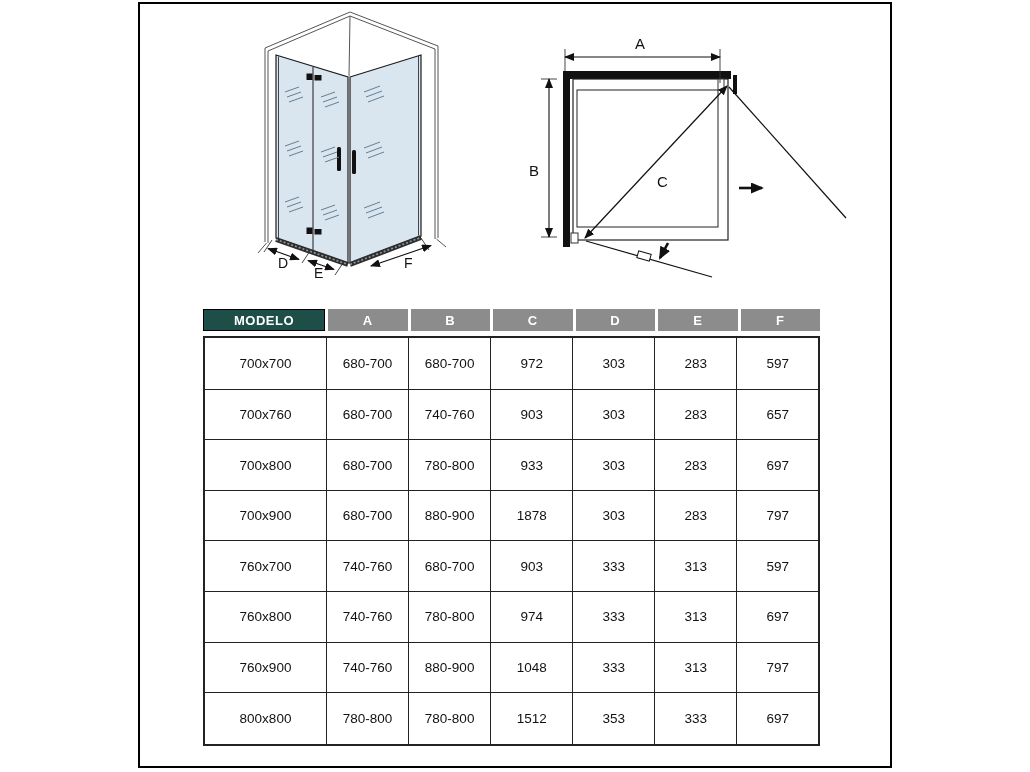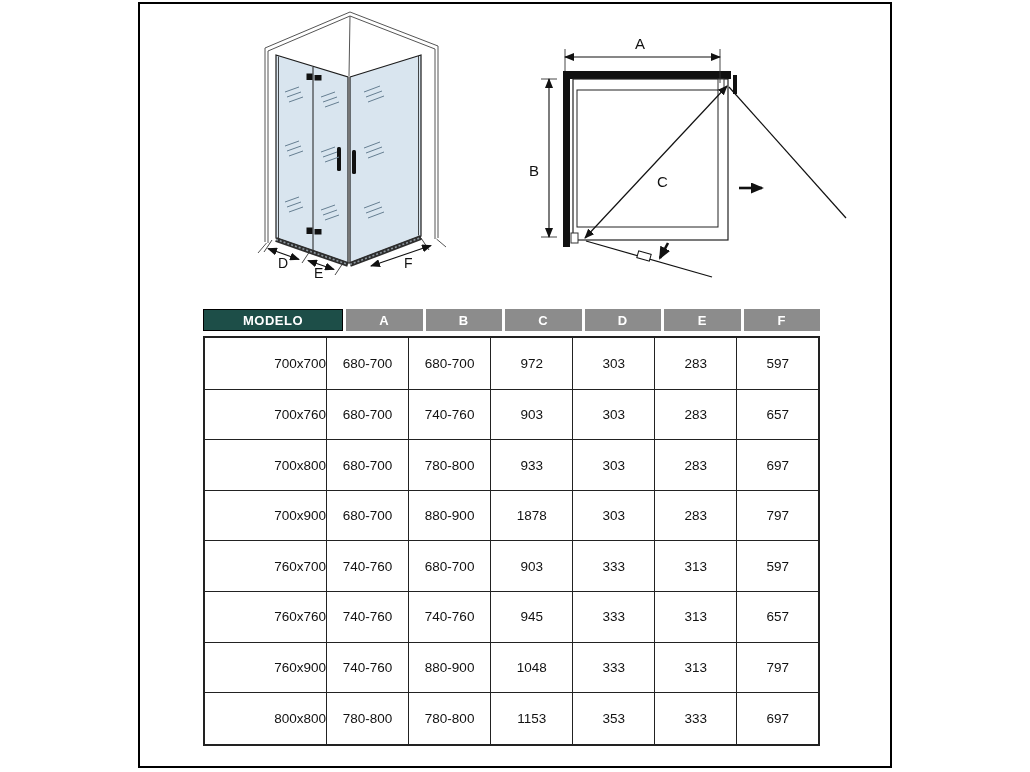--- a/index.html
+++ b/index.html
@@ -7,25 +7,25 @@
   .frame{position:absolute;left:138px;top:2px;width:754px;height:766px;border:2px solid #000;box-sizing:border-box;background:#fff;}
   .dia{position:absolute;}
   .dia text{font-family:"Liberation Sans",sans-serif;fill:#111;}
   svg.iso{left:85px;top:-4px;}
   svg.plan{left:385px;top:26px;}
   .dim-label{font-size:14px;}
   .plan-label{font-size:15px;}
   .table-wrap{position:absolute;left:63px;top:305px;width:617px;}
   .thead{display:flex;width:617px;height:22px;}
   .th{display:flex;align-items:center;justify-content:center;color:#fff;font-weight:700;font-size:13px;box-sizing:border-box;letter-spacing:.5px;}
-  .th.modelo{width:140px;background:#1d4e48;border:1px solid #000;}
+  .th.modelo{width:122px;background:#1d4e48;border:1px solid #000;}
   .th.dim{flex:1;background:#8c8c8c;border-left:3px solid #fff;}
   table.tbody{margin-top:5px;width:617px;height:410px;border-collapse:collapse;table-layout:fixed;border:2px solid #222;}
   table.tbody td{border:1px solid #222;text-align:center;vertical-align:middle;font-size:13.5px;color:#111;padding:0;}
-  table.tbody td.c0{width:121px;text-align:right;}
+  table.tbody td.c0{width:121px;}
 </style>
 </head>
 <body>
 
 <div class="frame">
 
   <svg class="dia iso" width="230" height="292" viewBox="0 0 230 292">
     <defs>
       <marker id="ahI" markerUnits="userSpaceOnUse" markerWidth="10" markerHeight="8" viewBox="0 0 10 8" refX="9" refY="4" orient="auto-start-reverse">
         <path d="M0,0L10,4L0,8Z" fill="#111"></path>
@@ -190,42 +190,42 @@
       <tr>
             <td class="c0">760x700</td>
             <td>740-760</td>
             <td>680-700</td>
             <td>903</td>
             <td>333</td>
             <td>313</td>
             <td>597</td>
           </tr>
       <tr>
-            <td class="c0">760x760</td>
-            <td>740-760</td>
-            <td>740-760</td>
-            <td>945</td>
+            <td class="c0">760x800</td>
+            <td>740-760</td>
+            <td>780-800</td>
+            <td>974</td>
             <td>333</td>
             <td>313</td>
-            <td>657</td>
+            <td>697</td>
           </tr>
       <tr>
             <td class="c0">760x900</td>
             <td>740-760</td>
             <td>880-900</td>
             <td>1048</td>
             <td>333</td>
             <td>313</td>
             <td>797</td>
           </tr>
       <tr>
             <td class="c0">800x800</td>
             <td>780-800</td>
             <td>780-800</td>
-            <td>1153</td>
+            <td>1512</td>
             <td>353</td>
             <td>333</td>
             <td>697</td>
           </tr>
     </tbody>
       </table>
   </div>
 </div>
 
 </body></html>

